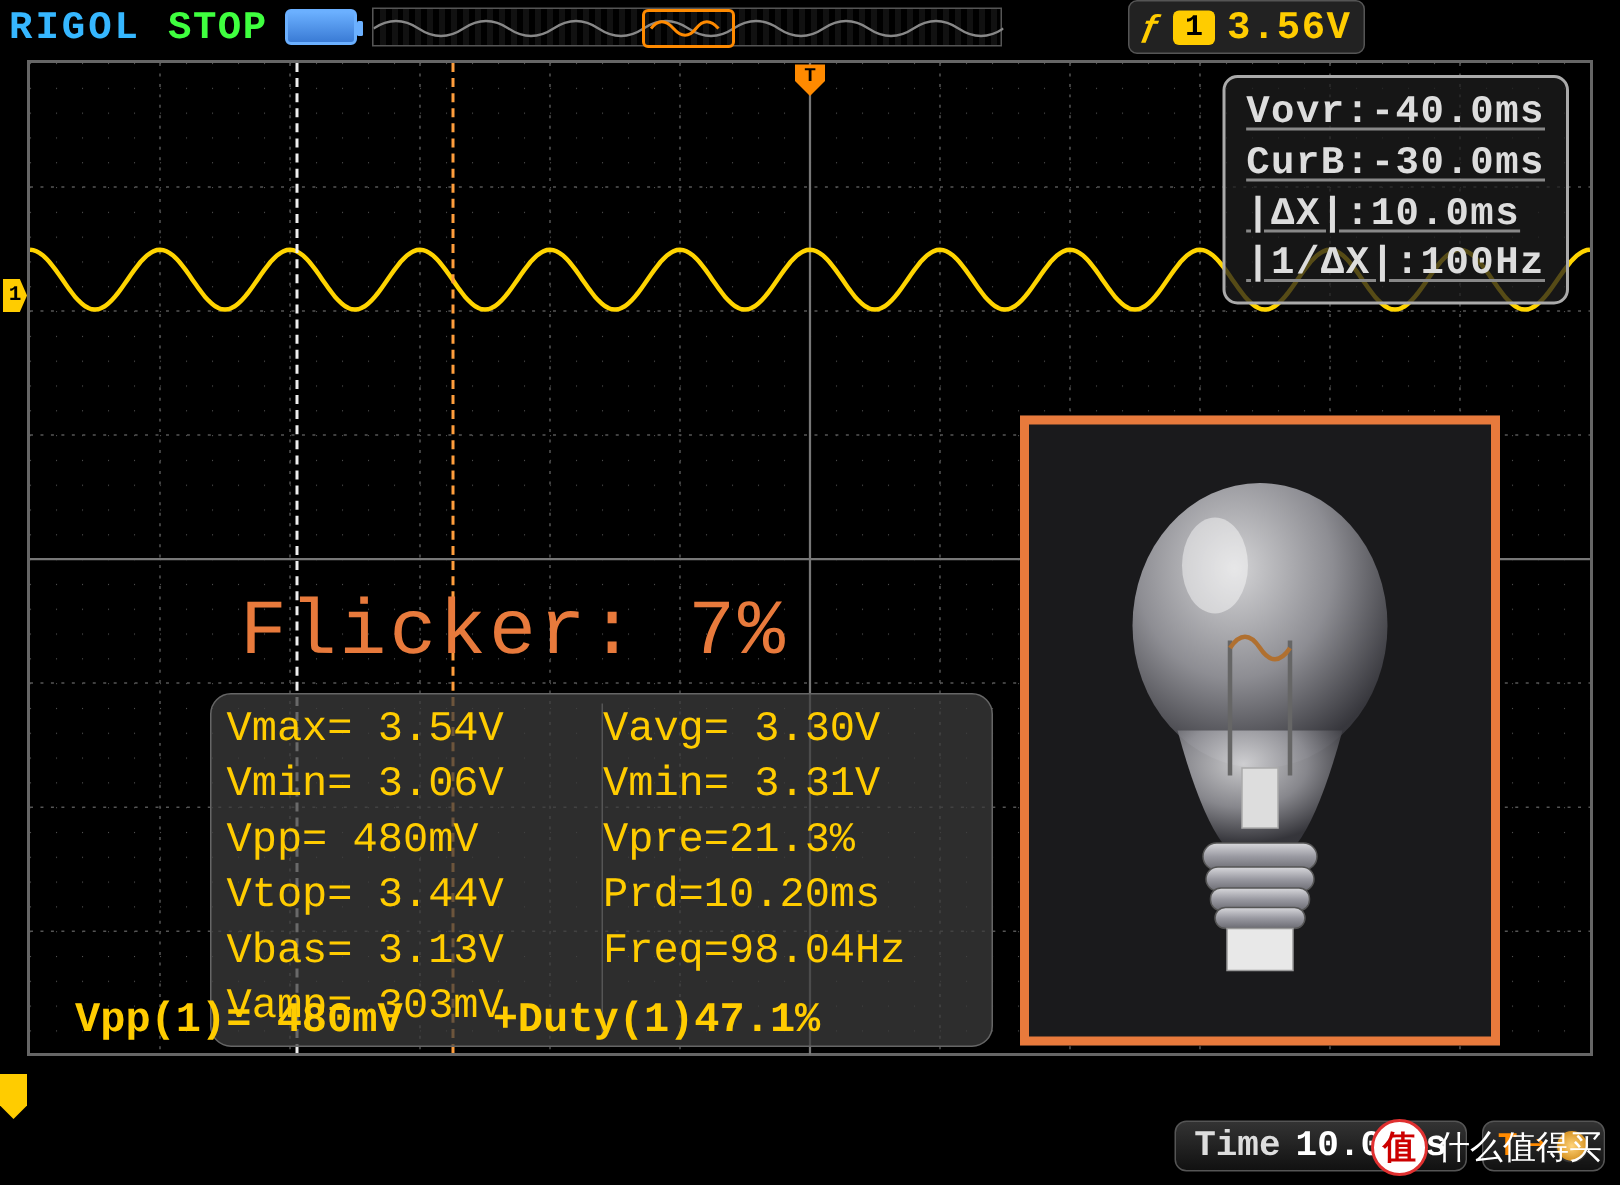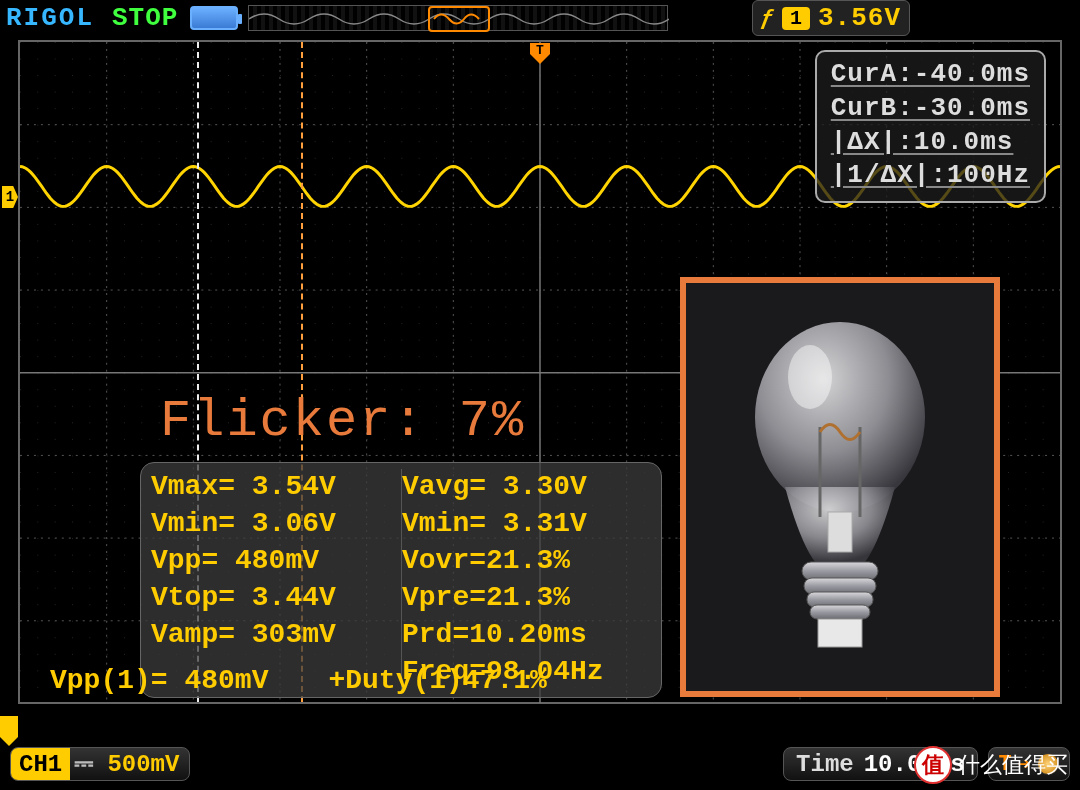--- a/index.html
+++ b/index.html
@@ -71,21 +71,21 @@
 
   .flicker{
     position:absolute; left:140px; top:350px;
     color:#e87a3c; font-size:52px; font-family:"Courier New",monospace; letter-spacing:2px;
   }
 
   
   .measbox{
     position:absolute; left:120px; top:420px; display:flex; gap:0;
     background:rgba(60,60,60,.75); border-radius:14px; padding:6px 10px;
-    font-size:28px; color:#ffcc00; font-weight:bold; line-height:1.32;
+    font-size:28px; color:#ffcc00; font-weight:normal; line-height:1.32;
     border:1px solid #666;
   }
   .measbox .col{width:250px;}
   .measbox .col:nth-child(2){border-left:1px solid #555;}
 
   
   .readrow{
     position:absolute; left:30px; right:30px; bottom:6px;
     color:#ffcc00; font-size:28px; font-weight:bold; display:flex; gap:60px;
   }
@@ -201,40 +201,40 @@
     <svg width="26" height="26">
         <polygon points="3,3 23,3 23,14 13,24 3,14" fill="#ff8a00"></polygon>
         <text x="13" y="14" text-anchor="middle" font-size="13" font-weight="bold" fill="#000">T</text>
       </svg>
   </div>
 
   <div class="cursorA"></div>
   <div class="cursorB"></div>
 
   <div class="cursorbox">
-    <div>CurA:-40.0ms</div>
+    <div>Vovr:-40.0ms</div>
     <div>CurB:-30.0ms</div>
     <div>|ΔX|:10.0ms</div>
     <div>|1/ΔX|:100Hz</div>
   </div>
 
   <div class="flicker">Flicker: 7%</div>
 
   <div class="measbox">
     <div class="col">
       <div>Vmax= 3.54V</div>
       <div>Vmin= 3.06V</div>
       <div>Vpp= 480mV</div>
       <div>Vtop= 3.44V</div>
+      <div>Vbas= 3.13V</div>
       <div>Vamp= 303mV</div>
     </div>
     <div class="col">
       <div>Vavg= 3.30V</div>
       <div>Vmin= 3.31V</div>
-      <div>Vovr=21.3%</div>
       <div>Vpre=21.3%</div>
       <div>Prd=10.20ms</div>
       <div>Freq=98.04Hz</div>
     </div>
   </div>
 
   <div class="readrow">
     <span>Vpp(1)= 480mV</span>
     <span>+Duty(1)47.1%</span>
   </div>
@@ -266,25 +266,20 @@
         <rect x="70" y="298" width="60" height="14" rx="7"></rect>
       </g>
       <rect x="78" y="312" width="44" height="28" fill="#e8e8e8" stroke="#999"></rect>
     </svg>
   </div>
 </div>
 
 <span class="leftflag"></span>
 
 <div class="botbar">
-  <div class="chpill">
-    <span class="tag">CH1</span>
-    <span class="eq">⎓</span>
-    <span class="val">500mV</span>
-  </div>
   <div class="timepill">
     <span>Time</span>
     <span class="val">10.00ms</span>
   </div>
   <div class="trigrun">
     <span>T</span>
     <span style="color:#ff8a00">➔</span>
     <span class="runcirc"></span>
   </div>
 </div>

